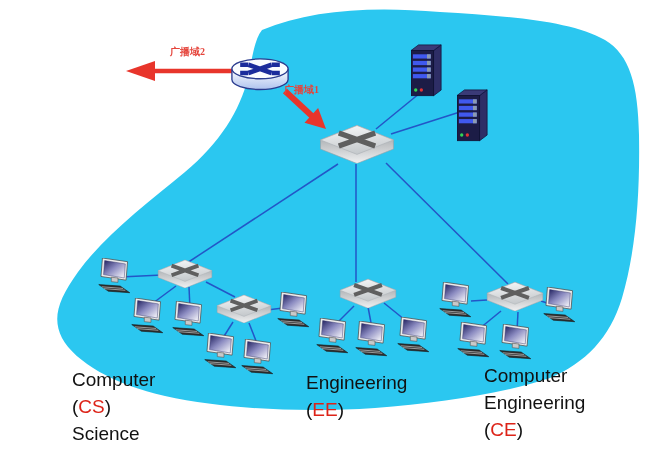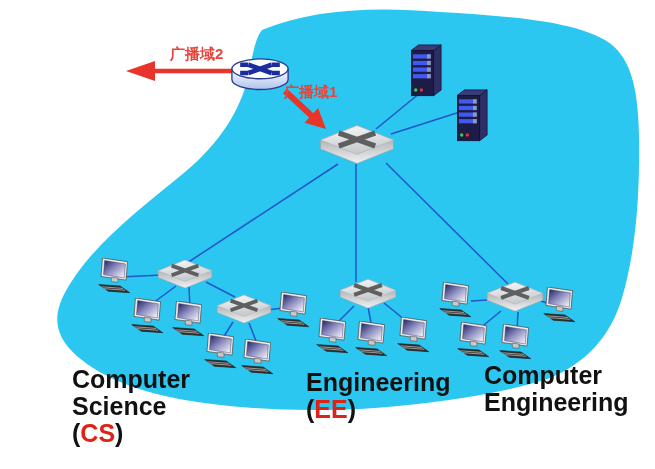--- a/index.html
+++ b/index.html
@@ -1,21 +1,21 @@
 <!DOCTYPE html>
 <html><head>
 <meta charset="utf-8">
 <style>
   html,body{margin:0;padding:0;background:#ffffff;}
   #stage{position:relative;width:655px;height:469px;background:#ffffff;overflow:hidden;
          font-family:"Liberation Sans", sans-serif;}
   #diagram{position:absolute;left:0;top:0;}
-  .dept-label{position:absolute;font-weight:bold;font-size:25px;line-height:27px;color:#111111;white-space:nowrap;}
+  .dept-label{position:absolute;font-weight:normal;font-size:19px;line-height:27px;color:#111111;white-space:nowrap;}
   .dept-label .abbr{color:#DD2318;}
-  .cn-label{position:absolute;font-weight:bold;font-size:15px;color:#E5453C;white-space:nowrap;}
+  .cn-label{position:absolute;font-weight:bold;font-size:10px;color:#E5453C;white-space:nowrap;font-family:Liberation Serif, serif;}
 </style>
 </head>
 <body>
 
 <div id="stage">
 
   <svg id="diagram" width="655" height="469" viewBox="0 0 655 469">
     <defs>
       <linearGradient id="swtop" x1="0" y1="0" x2="0.2" y2="1">
         <stop offset="0" stop-color="#F7F8F9"></stop>
@@ -142,27 +142,28 @@
     <use href="#pc" x="543" y="287" width="34" height="38.4"></use>
     <use href="#pc" x="457" y="322" width="34" height="38.4"></use>
     <use href="#pc" x="499" y="324" width="34" height="38.4"></use>
   </svg>
 
   <div class="cn-label" style="left:170px;top:45px;">广播域2</div>
   <div class="cn-label" style="left:284px;top:83px;">广播域1</div>
 
   <div class="dept-label" style="left:72px;top:366px;">
     <div>Computer</div>
+    <div><span>(</span><span class="abbr">CS</span><span>)</span></div>
     <div>Science</div>
-    <div><span>(</span><span class="abbr">CS</span><span>)</span></div>
   </div>
 
   <div class="dept-label" style="left:306px;top:369px;">
     <div>Engineering</div>
     <div><span>(</span><span class="abbr">EE</span><span>)</span></div>
   </div>
 
   <div class="dept-label" style="left:484px;top:362px;">
     <div>Computer</div>
     <div>Engineering</div>
+    <div><span>(</span><span class="abbr">CE</span><span>)</span></div>
   </div>
 
 </div>
 
 </body></html>

